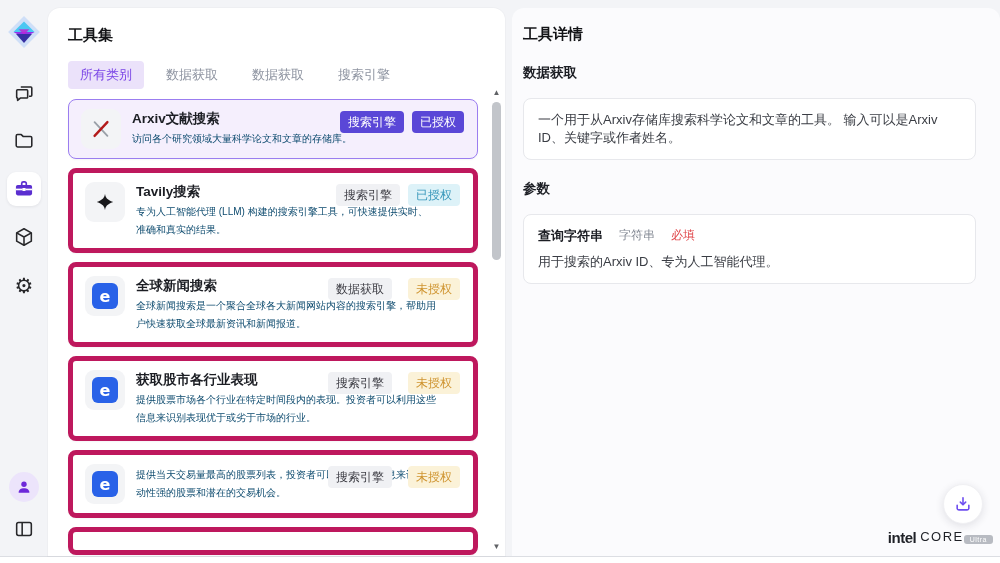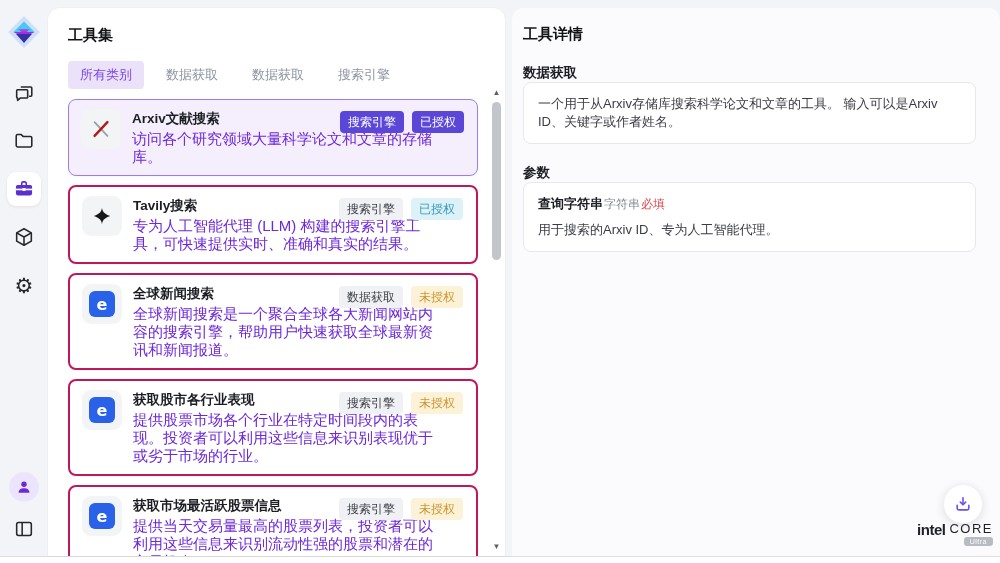--- a/index.html
+++ b/index.html
@@ -48,48 +48,48 @@
   .tabs { display:flex; align-items:center; gap:10px; margin:16px 0 0 20px; }
   .tab {
     font-size:13px; color:#8d93a0; padding:5px 12px; border-radius:4px; cursor:pointer; white-space:nowrap;
   }
   .tab.active { background:#ebe2fa; color:#7a45e6; }
 
   .cards { padding:10px 27px 0 20px; }
   .card {
     position:relative;
     background:#fff;
-    border:2px solid #be185d;
+    border:5px solid #be185d;
     border-radius:8px;
     padding:9px 12px;
     margin-bottom:9px;
     display:flex; gap:11px;
     box-shadow:0 1px 2px rgba(25,28,40,.04);
     cursor:pointer;
   }
   .card.selected { background:#f5effd; border:1px solid #9b7df0; }
   .tool-icon {
     flex:0 0 40px; width:40px; height:40px; border-radius:9px;
     background:#f3f4f6; display:flex; align-items:center; justify-content:center;
   }
   .tool-icon .blue-sq {
     width:26px; height:26px; border-radius:6px; background:#2962e8;
     display:flex; align-items:center; justify-content:center;
     color:#fff; font-weight:bold; font-size:16px; font-family:"DejaVu Sans", sans-serif;
   }
   .tool-text { flex:1; min-width:0; }
   .tool-text h3 { margin:0; font-size:13.5px; line-height:19px; font-weight:bold; color:#1c1e24; }
-  .tool-text p { margin:2px 0 0; font-size:15px; line-height:18px; color:#6d28d9; max-width:300px; }
+  .tool-text p { margin:2px 0 0; font-size:10px; line-height:18px; color:#0c4a6e; max-width:300px; }
   .tool-tags { position:absolute; top:11px; right:13px; display:flex; gap:8px; }
   .tag {
     font-size:12px; line-height:1; padding:5px 8px; border-radius:4px; white-space:nowrap;
   }
   .tag-cat { background:#f0f1f4; color:#3f3f46; }
   .tag-auth.yes { background:#ddf2f8; color:#3797ba; }
-  .tag-auth.no  { background:#fbf2d8; color:#cf9430; }
+  .tag-auth.no  { background:#fbf2d8; color:#cf9430;margin-left:8px; }
   .card.selected .tag { background:#5a47d7; color:#ffffff; }
 
   
   .scrollbar { position:absolute; top:80px; right:2px; bottom:4px; width:13px;
     display:flex; flex-direction:column; align-items:center; }
   .scroll-arrow { font-size:8px; color:#606266; line-height:10px; height:10px; cursor:pointer; }
   .scroll-track { flex:1; width:9px; position:relative; }
   .scroll-thumb { position:absolute; top:4px; left:0; width:9px; height:158px;
     background:#c2c5ca; border-radius:5px; cursor:grab; }
   .scroll-arrow.down { margin-top:auto; }
@@ -98,43 +98,43 @@
   .details {
     flex:1; margin-left:7px;
     background:#fbfbfd;
     border-radius:12px 12px 0 0;
     padding:17px 24px 0 11px;
     position:relative;
   }
   .details-title { font-size:15px; font-weight:bold; margin:0; color:#131417; }
   .section-title { font-size:13.5px; font-weight:bold; margin:20px 0 0; color:#1c1e24; }
   .detail-card {
-    margin-top:0; background:#fff; border:1px solid #e7e8ec; border-radius:8px;
+    margin-top:16px; background:#fff; border:1px solid #e7e8ec; border-radius:8px;
     padding:12px 14px; font-size:13px; color:#3a3d44;
   }
-  .param-head { display:flex; align-items:flex-end; gap:1px; }
+  .param-head { display:flex; align-items:flex-start; gap:16px; }
   .param-name { font-size:13px; font-weight:bold; color:#1c1e24; }
   .param-type { font-size:12px; color:#808691; }
   .param-required { font-size:12px; color:#e0474b; }
   .param-desc { margin-top:8px; font-size:13px; color:#3a3d44; }
 
   .fab {
     position:absolute; right:17px; bottom:32px;
     width:40px; height:40px; border-radius:50%;
     background:#ffffff; border:1px solid #f0f0f3;
     box-shadow:0 2px 8px rgba(30,30,60,.12);
     display:flex; align-items:center; justify-content:center; cursor:pointer;
   }
   .intel-logo {
     position:absolute; right:7px; bottom:10px;
     display:flex; align-items:flex-start; gap:4px;
     color:#1f2127; user-select:none;text-align:right;
   }
   .intel-word { font-size:15px; font-weight:bold; letter-spacing:-.5px; }
-  .core-wrap { display:flex; flex-direction:column; align-items:flex-end; }
+  .core-wrap { display:flex; flex-direction:row; align-items:flex-end; }
   .core-word { font-size:13px; letter-spacing:1.5px; font-weight:400; }
   .ultra-badge {
     margin-top:1px; background:#b8bbc2; color:#fff; font-size:7px;
     padding:1px 6px; border-radius:3px; letter-spacing:.5px;
   }
 
   .bottom-strip { height:7px; background:#ffffff; border-top:1px solid #dcdee3; }
   svg { display:block; }
 </style>
 </head>
@@ -281,21 +281,20 @@
           <span class="tag tag-cat">搜索引擎</span>
           <span class="tag tag-auth no">未授权</span>
         </div>
       </article>
 
       <article class="card">
         <div class="tool-icon">
           <span class="blue-sq">e</span>
         </div>
         <div class="tool-text">
-          <h3>获取市场最活跃股票信息</h3>
           <p>提供当天交易量最高的股票列表，投资者可以利用这些信息来识别流动性强的股票和潜在的交易机会。</p>
         </div>
         <div class="tool-tags">
           <span class="tag tag-cat">搜索引擎</span>
           <span class="tag tag-auth no">未授权</span>
         </div>
       </article>
 
       <article class="card">
         

